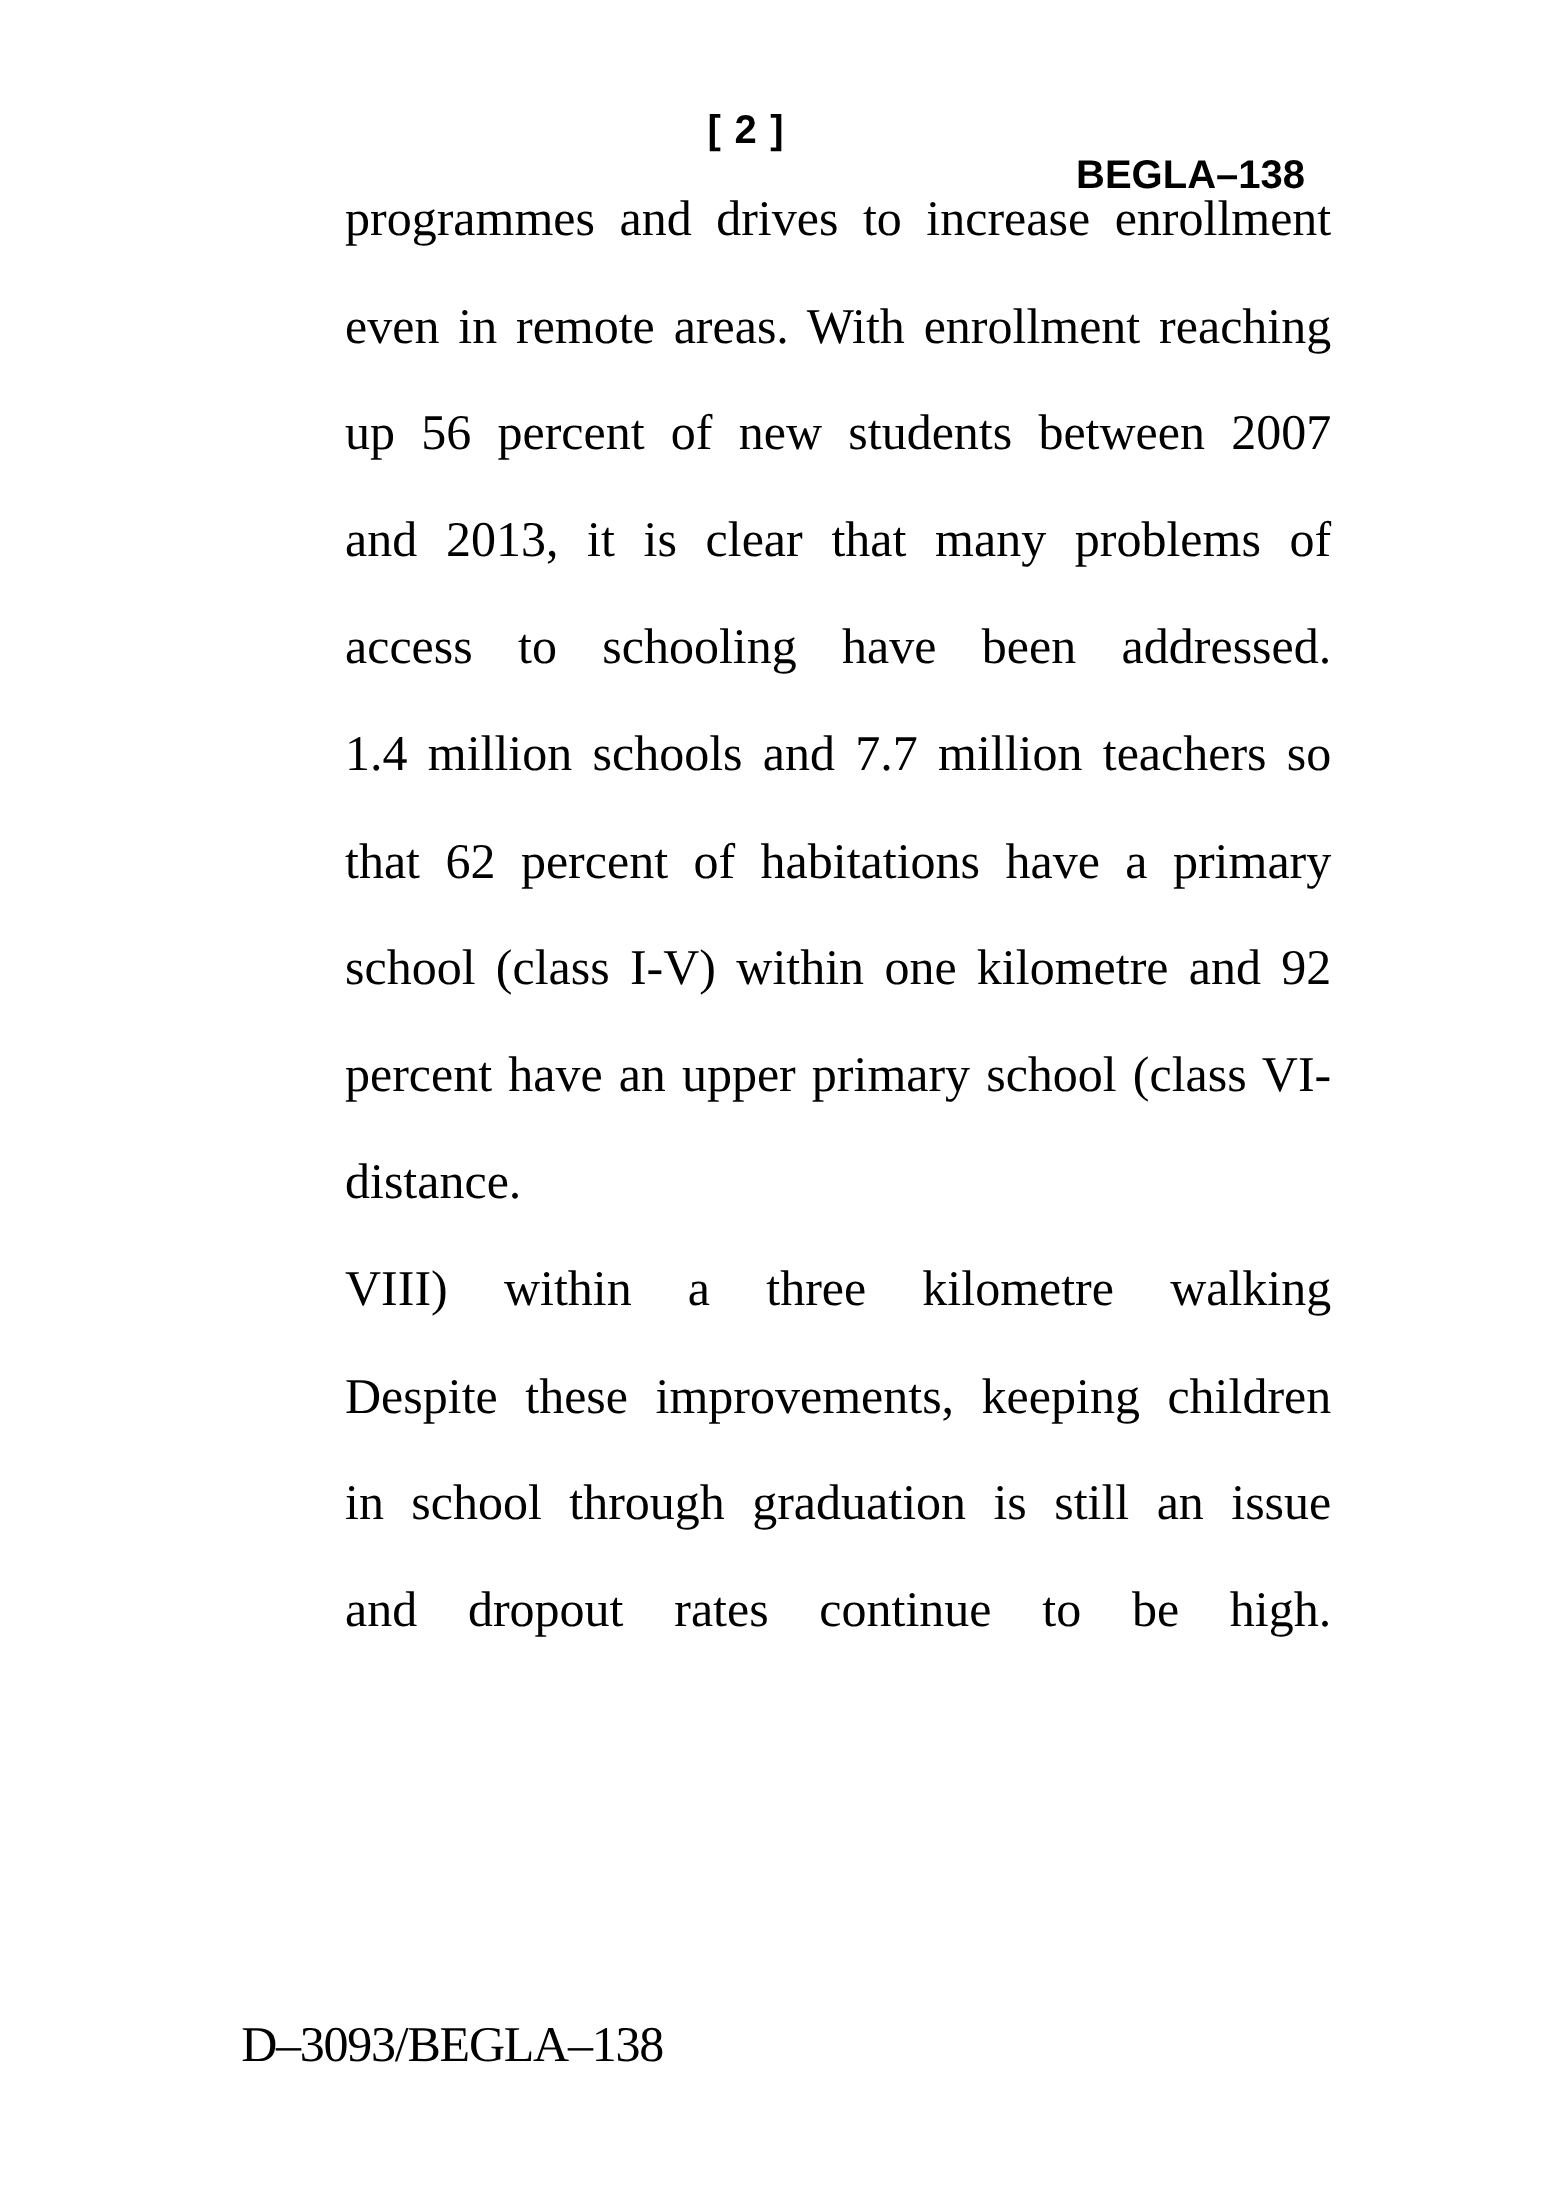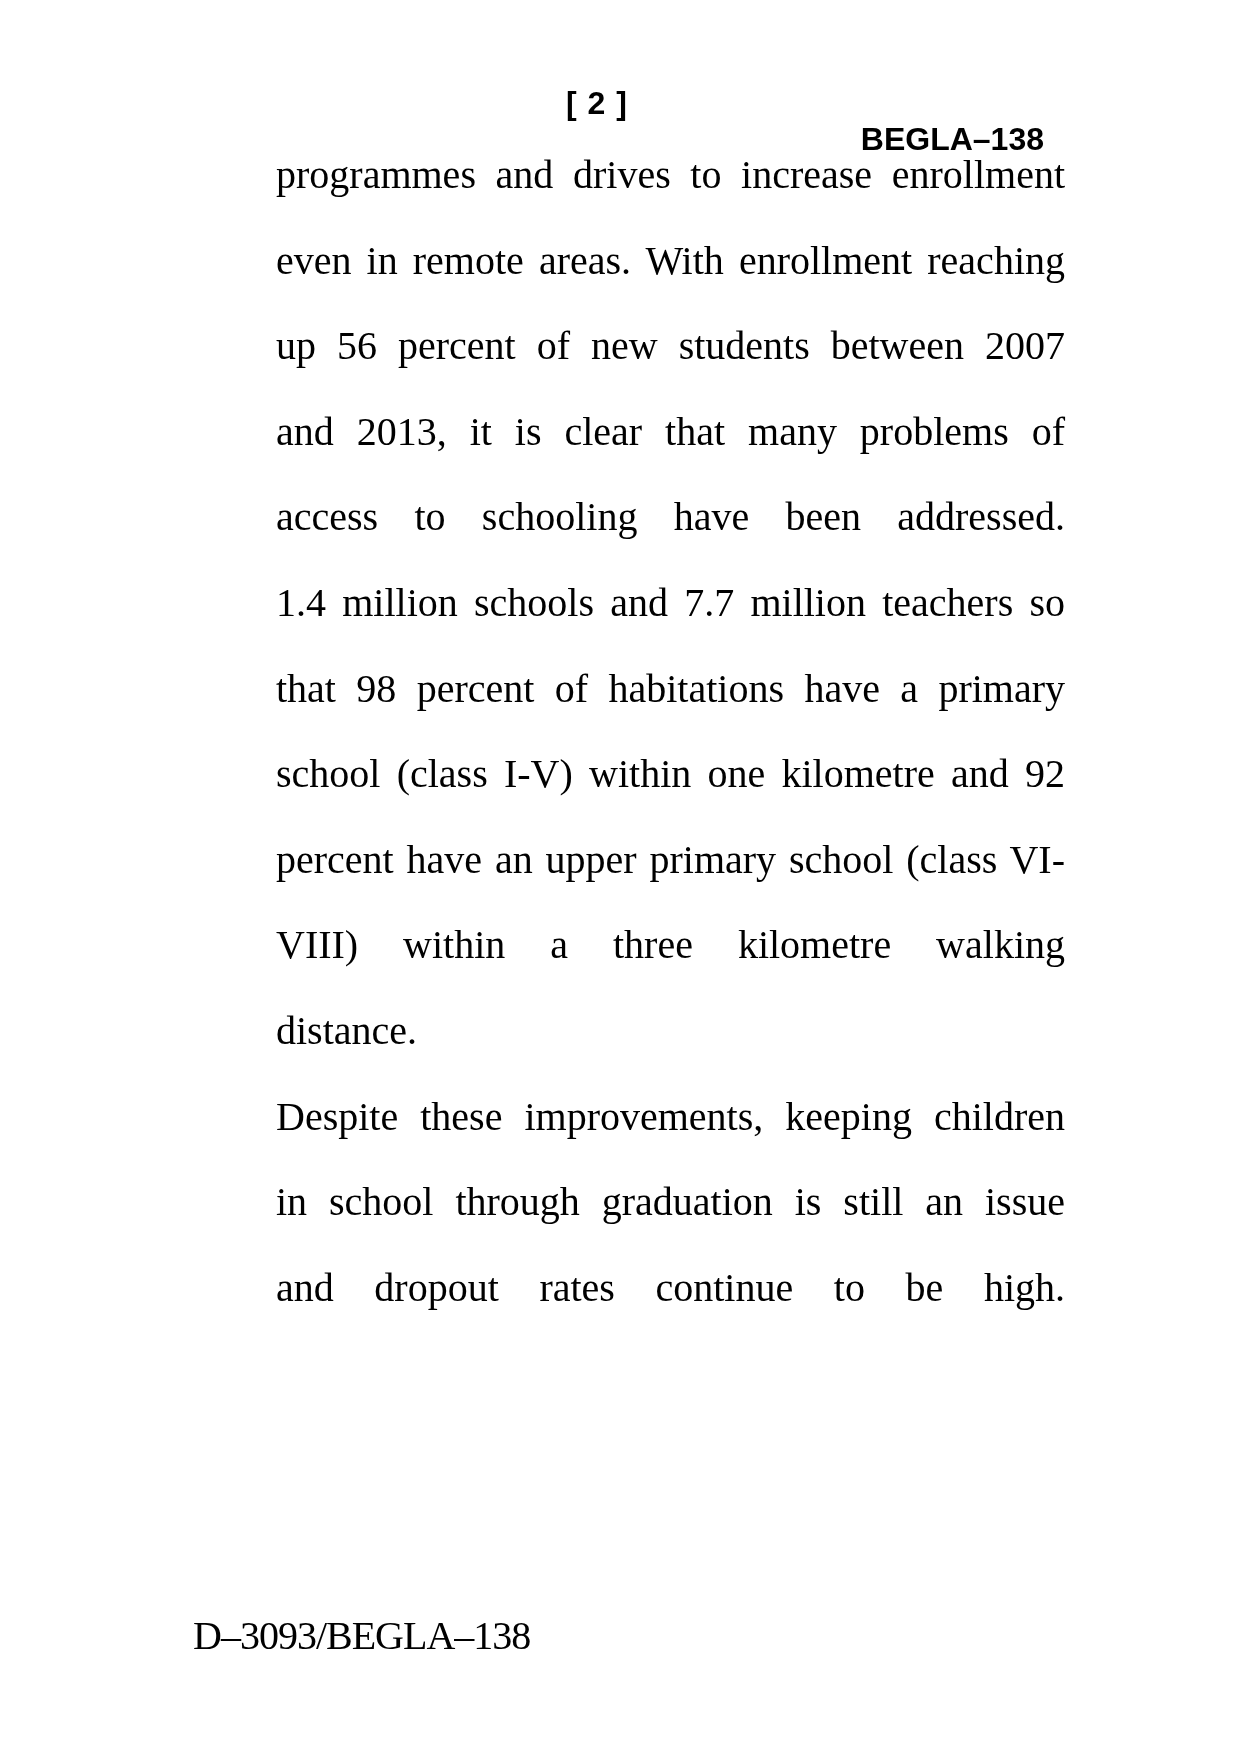--- a/index.html
+++ b/index.html
@@ -83,25 +83,25 @@
     <span class="course-code">BEGLA–138</span>
   </div>
 
   <div class="body-text" id="body-text">
       <div class="text-line">programmes and drives to increase enrollment</div>
       <div class="text-line">even in remote areas. With enrollment reaching</div>
       <div class="text-line">up 56 percent of new students between 2007</div>
       <div class="text-line">and 2013, it is clear that many problems of</div>
       <div class="text-line">access to schooling have been addressed.</div>
       <div class="text-line">1.4 million schools and 7.7 million teachers so</div>
-      <div class="text-line">that 98 percent of habitations have a primary</div>
+      <div class="text-line">that 62 percent of habitations have a primary</div>
       <div class="text-line">school (class I-V) within one kilometre and 92</div>
       <div class="text-line">percent have an upper primary school (class VI-</div>
+      <div class="text-line unjustified">distance.</div>
       <div class="text-line">VIII) within a three kilometre walking</div>
-      <div class="text-line unjustified">distance.</div>
       <div class="text-line">Despite these improvements, keeping children</div>
       <div class="text-line">in school through graduation is still an issue</div>
       <div class="text-line">and dropout rates continue to be high.</div>
     </div>
 
   <div class="page-footer">
     <span>D–3093/BEGLA–138</span>
   </div>
 
 </div>

